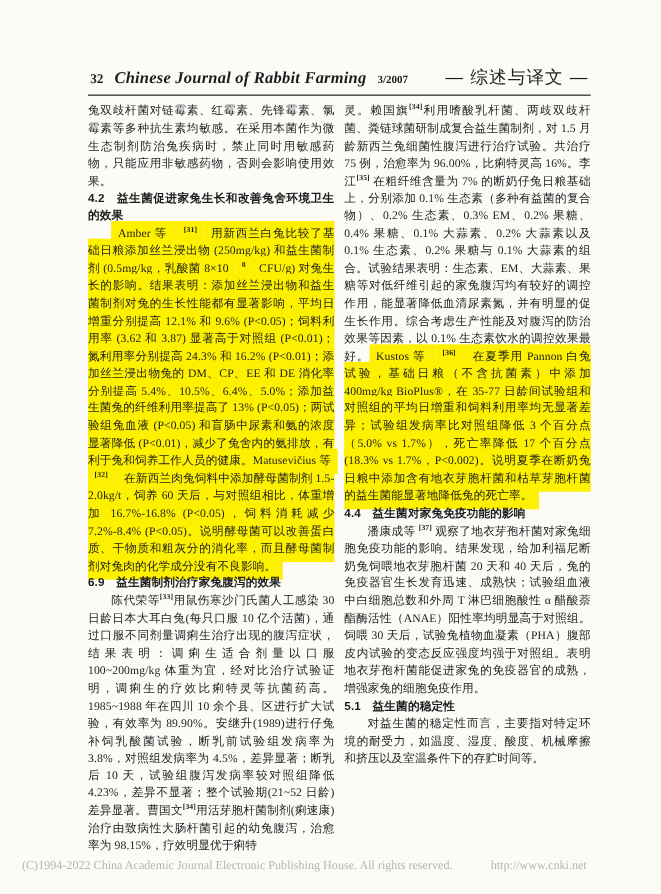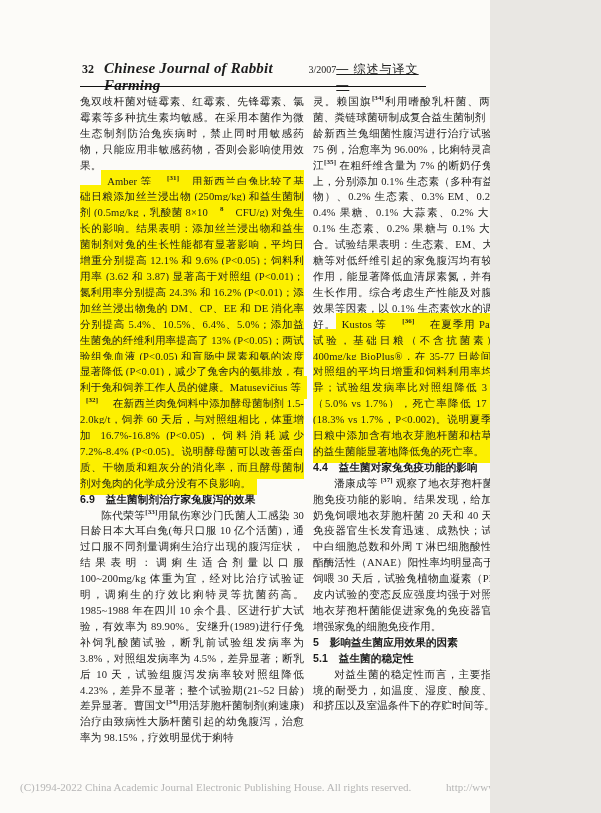--- a/index.html
+++ b/index.html
@@ -1,33 +1,33 @@
 <!DOCTYPE html>
 <html style="--hl: #fdf000; --ftr: #b5b5b5; --page-bg: #fcfbf8;"><head>
 <meta charset="utf-8">
 <style>
   html,body{margin:0;padding:0;background:#e9e7e3;}
   #page{
     position:relative;
-    width:490px;height:813px;
+    width:601px;height:813px;
     background:var(--page-bg,#fcfbf8);
     overflow:hidden;
     font-family:"Liberation Serif","DejaVu Serif",serif;
     color:#1c1c1c;
   }
   
   .hdr{
     position:absolute;top:60px;left:82px;right:66px;
     display:flex;justify-content:space-between;align-items:baseline;
   }
   .hdr-left{display:flex;align-items:baseline;gap:10px;}
   .pgnum{font-weight:bold;font-size:12px;}
   .jtitle{font-style:italic;font-weight:bold;font-size:15px;letter-spacing:.2px;}
-  .jissue{font-size:10px;font-weight:normal;}
-  .sect{font-size:12px;letter-spacing:1px;font-family:"Liberation Sans","DejaVu Sans",sans-serif;text-decoration:underline;}
+  .jissue{font-size:10px;font-weight:bold;}
+  .sect{font-size:16px;letter-spacing:1px;font-family:"Liberation Sans","DejaVu Sans",sans-serif;}
   .rule{position:absolute;top:86px;left:80px;right:64px;border-top:1.6px solid #111;}
   
   .cols{
     position:absolute;top:94px;left:80px;
     display:flex;gap:9px;
   }
   .col{width:224px;}
   .blk{
     margin:0;
     font-size:10.6px;
@@ -74,29 +74,29 @@
       <span class="jissue">3/2007</span>
     </div>
     <span class="sect">— 综述与译文 —</span>
   </div>
 
   <div class="rule"></div>
 
   <div class="cols">
     <div class="col">
         <div class="blk para"><span>兔双歧杆菌对链霉素、红霉素、先锋霉素、氯霉素等多种抗生素均敏感。在采用本菌作为微生态制剂防治兔疾病时，禁止同时用敏感药物，只能应用非敏感药物，否则会影响使用效果。</span></div>
+        <div class="blk head"><span>4.2　益生菌促进家兔生长和改善兔舍环境卫生的效果</span></div>
         <div class="blk para indent"><mark><span>Amber 等 </span></mark><mark><sup>[31]</sup></mark><mark><span>用新西兰白兔比较了基础日粮添加丝兰浸出物 (250mg/kg) 和益生菌制剂 (0.5mg/kg，乳酸菌 8×10</span></mark><mark><sup>8</sup></mark><mark><span>CFU/g) 对兔生长的影响。结果表明：添加丝兰浸出物和益生菌制剂对兔的生长性能都有显著影响，平均日增重分别提高 12.1% 和 9.6% (P&lt;0.05)；饲料利用率 (3.62 和 3.87) 显著高于对照组 (P&lt;0.01)；氮利用率分别提高 24.3% 和 16.2% (P&lt;0.01)；添加丝兰浸出物兔的 DM、CP、EE 和 DE 消化率分别提高 5.4%、10.5%、6.4%、5.0%；添加益生菌兔的纤维利用率提高了 13% (P&lt;0.05)；两试验组兔血液 (P&lt;0.05) 和盲肠中尿素和氨的浓度显著降低 (P&lt;0.01)，减少了兔舍内的氨排放，有利于兔和饲养工作人员的健康。Matusevičius 等 </span></mark><mark><sup>[32]</sup></mark><mark><span> 在新西兰肉兔饲料中添加酵母菌制剂 1.5-2.0kg/t，饲养 60 天后，与对照组相比，体重增加 16.7%-16.8% (P&lt;0.05)，饲料消耗减少 7.2%-8.4% (P&lt;0.05)。说明酵母菌可以改善蛋白质、干物质和粗灰分的消化率，而且酵母菌制剂对兔肉的化学成分没有不良影响。</span></mark></div>
         <div class="blk head"><span>6.9　益生菌制剂治疗家兔腹泻的效果</span></div>
         <div class="blk para indent"><span>陈代荣等</span><sup>[33]</sup><span>用鼠伤寒沙门氏菌人工感染 30 日龄日本大耳白兔(每只口服 10 亿个活菌)，通过口服不同剂量调痢生治疗出现的腹泻症状，结果表明：调痢生适合剂量以口服 100~200mg/kg 体重为宜，经对比治疗试验证明，调痢生的疗效比痢特灵等抗菌药高。1985~1988 年在四川 10 余个县、区进行扩大试验，有效率为 89.90%。安继升(1989)进行仔兔补饲乳酸菌试验，断乳前试验组发病率为 3.8%，对照组发病率为 4.5%，差异显著；断乳后 10 天，试验组腹泻发病率较对照组降低 4.23%，差异不显著；整个试验期(21~52 日龄)差异显著。曹国文</span><sup>[34]</sup><span>用活芽胞杆菌制剂(痢速康)治疗由致病性大肠杆菌引起的幼兔腹泻，治愈率为 98.15%，疗效明显优于痢特</span></div>
       </div>
     <div class="col">
         <div class="blk para"><span>灵。赖国旗</span><sup>[34]</sup><span>利用嗜酸乳杆菌、两歧双歧杆菌、粪链球菌研制成复合益生菌制剂，对 1.5 月龄新西兰兔细菌性腹泻进行治疗试验。共治疗 75 例，治愈率为 96.00%，比痢特灵高 16%。李江</span><sup>[35]</sup><span> 在粗纤维含量为 7% 的断奶仔兔日粮基础上，分别添加 0.1% 生态素（多种有益菌的复合物）、0.2% 生态素、0.3% EM、0.2% 果糖、0.4% 果糖、0.1% 大蒜素、0.2% 大蒜素以及 0.1% 生态素、0.2% 果糖与 0.1% 大蒜素的组合。试验结果表明：生态素、EM、大蒜素、果糖等对低纤维引起的家兔腹泻均有较好的调控作用，能显著降低血清尿素氮，并有明显的促生长作用。综合考虑生产性能及对腹泻的防治效果等因素，以 0.1% 生态素饮水的调控效果最好。</span><mark><span>Kustos 等 </span></mark><mark><sup>[36]</sup></mark><mark><span> 在夏季用 Pannon 白兔试验，基础日粮（不含抗菌素）中添加 400mg/kg BioPlus®，在 35-77 日龄间试验组和对照组的平均日增重和饲料利用率均无显著差异；试验组发病率比对照组降低 3 个百分点（5.0% vs 1.7%），死亡率降低 17 个百分点(18.3% vs 1.7%，P&lt;0.002)。说明夏季在断奶兔日粮中添加含有地衣芽胞杆菌和枯草芽胞杆菌的益生菌能显著地降低兔的死亡率。</span></mark></div>
         <div class="blk head"><span>4.4　益生菌对家兔免疫功能的影响</span></div>
         <div class="blk para indent"><span>潘康成等 </span><sup>[37]</sup><span> 观察了地衣芽孢杆菌对家兔细胞免疫功能的影响。结果发现，给加利福尼断奶兔饲喂地衣芽胞杆菌 20 天和 40 天后，兔的免疫器官生长发育迅速、成熟快；试验组血液中白细胞总数和外周 T 淋巴细胞酸性 α 醋酸萘酯酶活性（ANAE）阳性率均明显高于对照组。饲喂 30 天后，试验兔植物血凝素（PHA）腹部皮内试验的变态反应强度均强于对照组。表明地衣芽孢杆菌能促进家兔的免疫器官的成熟，增强家兔的细胞免疫作用。</span></div>
-        <div class="blk head"><span>5　影响益生菌应用效果的因素</span></div>
         <div class="blk head"><span>5.1　益生菌的稳定性</span></div>
         <div class="blk para indent"><span>对益生菌的稳定性而言，主要指对特定环境的耐受力，如温度、湿度、酸度、机械摩擦和挤压以及室温条件下的存贮时间等。</span></div>
       </div>
   </div>
 
   <div class="ftr">
     <span>(C)1994-2022 China Academic Journal Electronic Publishing House. All rights reserved.</span>
     <span class="url">http://www.cnki.net</span>
   </div>
 

